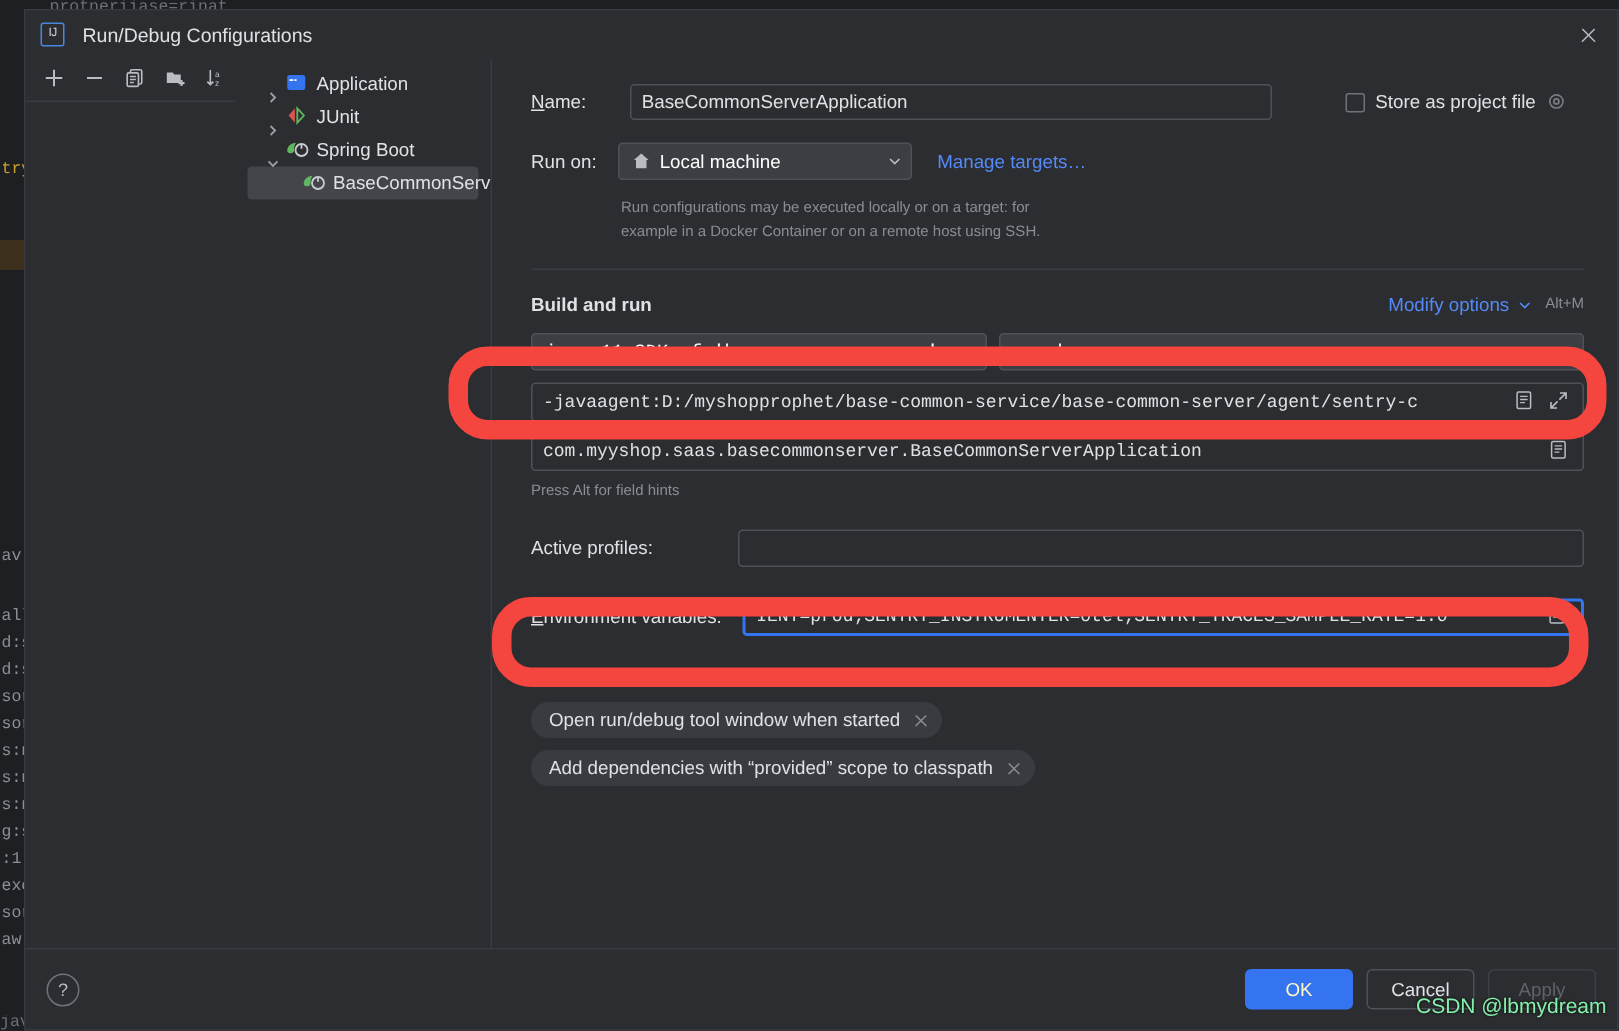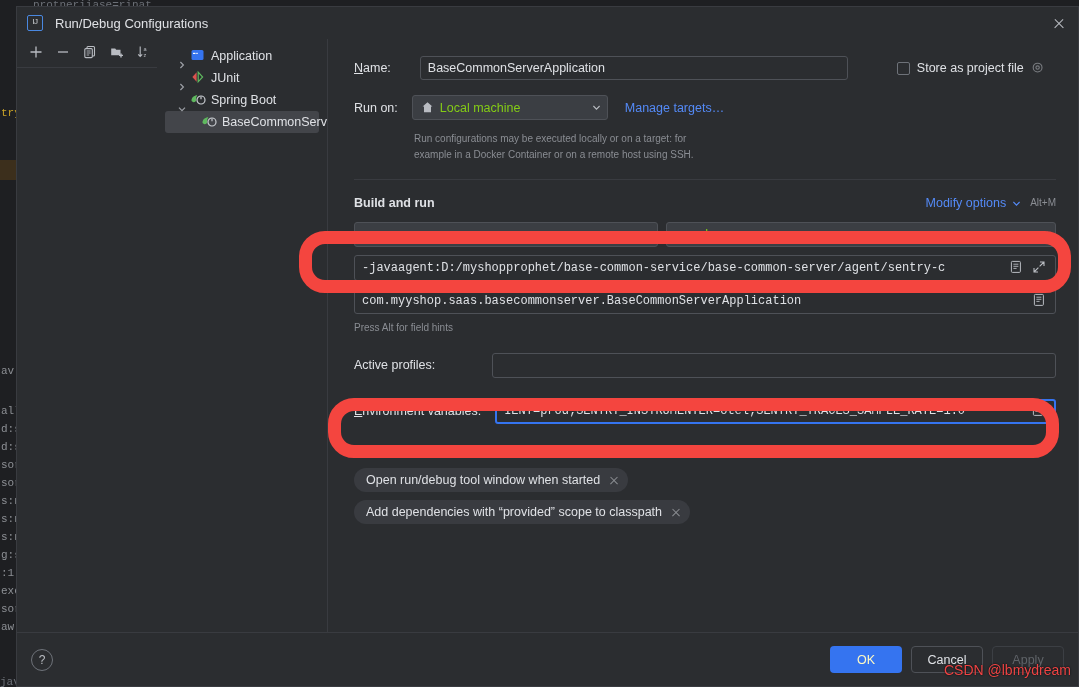--- a/index.html
+++ b/index.html
@@ -159,21 +159,21 @@
   }
   .gear-ico { width: 14px; height: 14px; position: relative; opacity: .55; }
 
   .combo {
     background: #3b3e43;
     border: 1px solid #4e5157;
     border-radius: 3px;
     height: 25px;
     display: flex; align-items: center;
     padding: 0 6px 0 8px;
-    color: #84cc16; font-size: 12.5px;
+    color: #ffffff; font-size: 12.5px;
     cursor: pointer;
     overflow: hidden; white-space: nowrap;
   }
   .combo .caret { margin-left: auto; padding-left: 8px; }
 
   .hint { color: #8a8d93; font-size: 10px; line-height: 16px; }
 
   .sep { height: 1px; background: #393b40; margin: 14px 0 0 0; }
 
   .section-title { font-size: 12.5px; color: #dfe1e5; font-weight: bold; }
@@ -233,21 +233,21 @@
     border-radius: 26px;
     pointer-events: none;
     z-index: 30;
   }
   #redbox-vm   { left: 299px; top: 231px; width: 772px; height: 62px; }
   #redbox-env  { left: 328px; top: 398px; width: 731px; height: 60px; }
 
   
   #watermark {
     position: absolute; right: 8px; bottom: 9px;
-    color: #ef4444; font-size: 14px;
+    color: #86efac; font-size: 14px;
     z-index: 40; pointer-events: none;
     text-shadow: 0 0 2px #000;
   }
 </style>
 </head>
 <body>
 
 <div id="ide-bg">
   <div class="top-code">ysnopprotneriiase=rinat</div>
   <div class="editor-strip">
@@ -434,20 +434,21 @@
               <svg width="9" height="9" viewBox="0 0 9 9">
                   <path d="M1.4 3l3.1 3.1L7.6 3" stroke="#548af7" stroke-width="1.1" fill="none"></path>
                 </svg>
             </span>
             <span class="hint" style="margin-left:3px;">Alt+M</span>
           </span>
         </div>
 
         <div class="frow" style="margin-top:8px; gap:8px;">
           <div class="combo mono" style="width:304px;">
+            <span style="overflow:hidden;">java 11  SDK of 'base-common-server'</span>
             <span class="caret">
               <svg width="9" height="9" viewBox="0 0 9 9">
                   <path d="M1.4 3l3.1 3.1L7.6 3" stroke="#b9bcc2" stroke-width="1.1" fill="none"></path>
                 </svg>
             </span>
           </div>
           <div class="combo mono" style="flex:1;">
             <span style="overflow:hidden;">-cp  base-common-server</span>
             <span class="caret">
               <svg width="9" height="9" viewBox="0 0 9 9">

